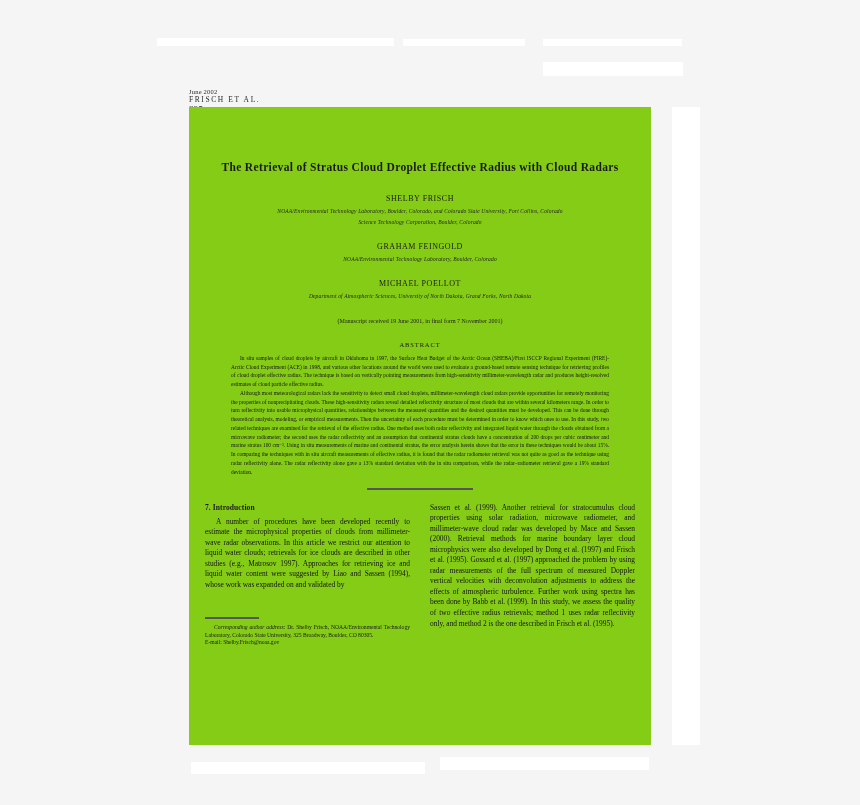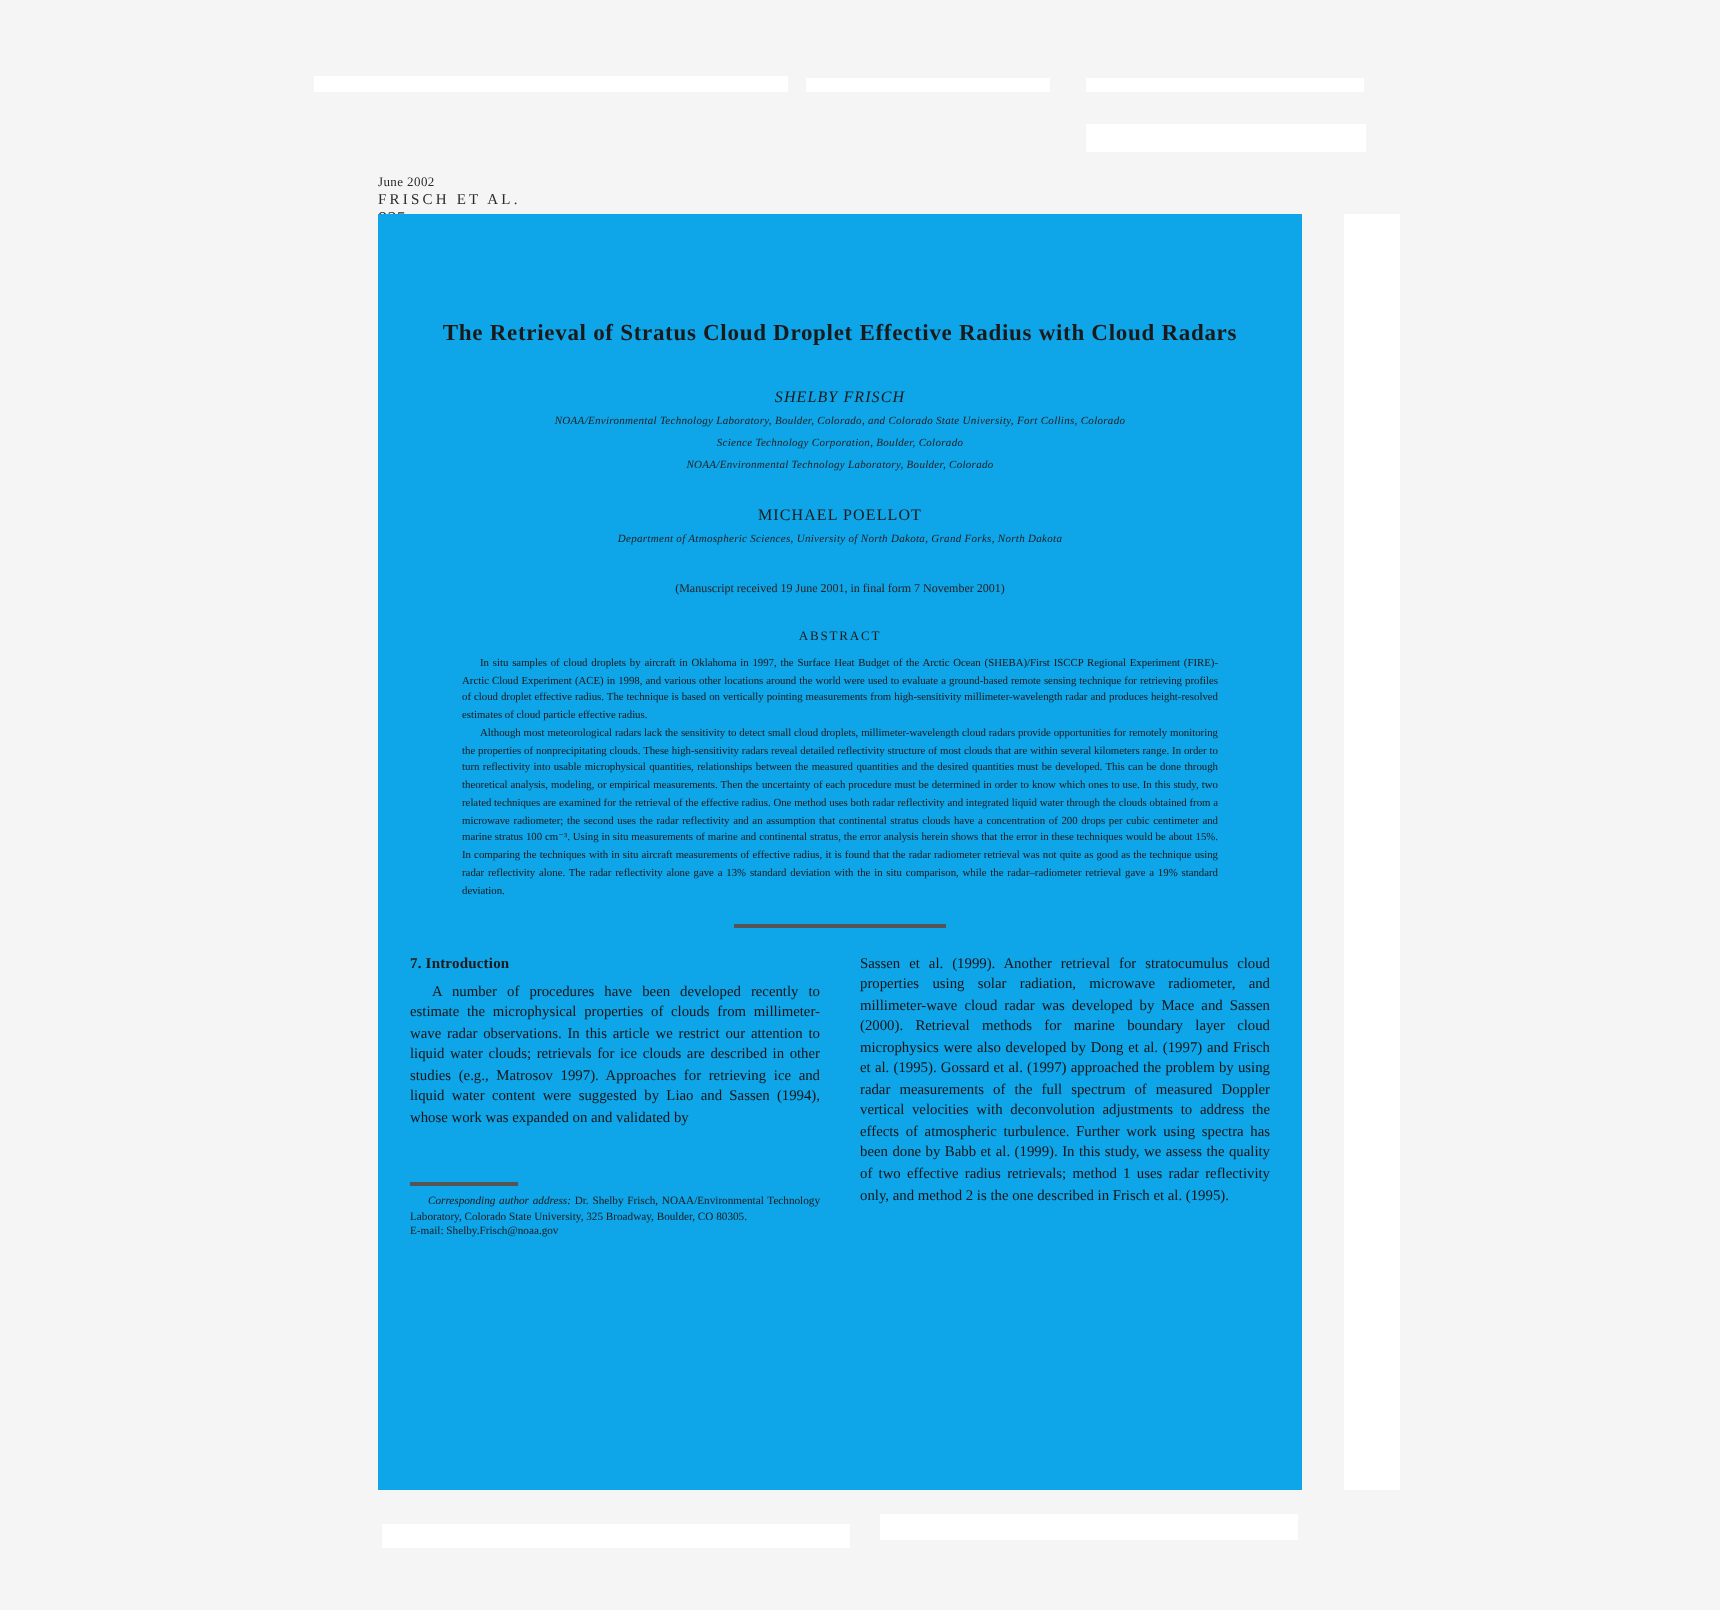--- a/index.html
+++ b/index.html
@@ -61,42 +61,42 @@
     text-decoration: underline;
   }
 
   
   #page-sheet {
     position: absolute;
     left: 189px;
     top: 107px;
     width: 462px;
     height: 638px;
-    background: #0ea5e9;
+    background: #84cc16;
     box-sizing: border-box;
     padding: 0 16px;
   }
 
   
   .title-block { text-align: center; }
   .doc-title {
     font-size: 11.5px;
     font-weight: bold;
     letter-spacing: .35px;
     margin: 53px 0 0 0;
     line-height: 1.3;
   }
   .author-name {
     font-size: 8px;
     letter-spacing: .55px;
     margin: 17px 0 0 0;
     font-variant: small-caps;
     text-transform: uppercase;
   }
-  .author-name.first { margin-top: 19px; font-style: italic; }
+  .author-name.first { margin-top: 19px; }
   .author-affil {
     font-size: 5.5px;
     font-style: italic;
     margin: 5px 0 0 0;
     letter-spacing: .15px;
     color: #1f1f1f;
   }
   .manuscript-note {
     font-size: 6px;
     margin: 19px 0 0 0;
@@ -190,20 +190,21 @@
 <div id="page-sheet">
 
   <div class="title-block">
     <h1 class="doc-title">The Retrieval of Stratus Cloud Droplet Effective Radius with Cloud Radars</h1>
 
     <div class="author-name first">SHELBY FRISCH</div>
     <div class="author-affil">NOAA/Environmental Technology Laboratory, Boulder, Colorado, and Colorado State University, Fort Collins, Colorado</div>
 
     <div class="author-affil">Science Technology Corporation, Boulder, Colorado</div>
 
+    <div class="author-name">GRAHAM FEINGOLD</div>
     <div class="author-affil">NOAA/Environmental Technology Laboratory, Boulder, Colorado</div>
 
     <div class="author-name">MICHAEL POELLOT</div>
     <div class="author-affil">Department of Atmospheric Sciences, University of North Dakota, Grand Forks, North Dakota</div>
 
     <div class="manuscript-note">(Manuscript received 19 June 2001, in final form 7 November 2001)</div>
   </div>
 
   <div class="abstract-heading">ABSTRACT</div>
 

